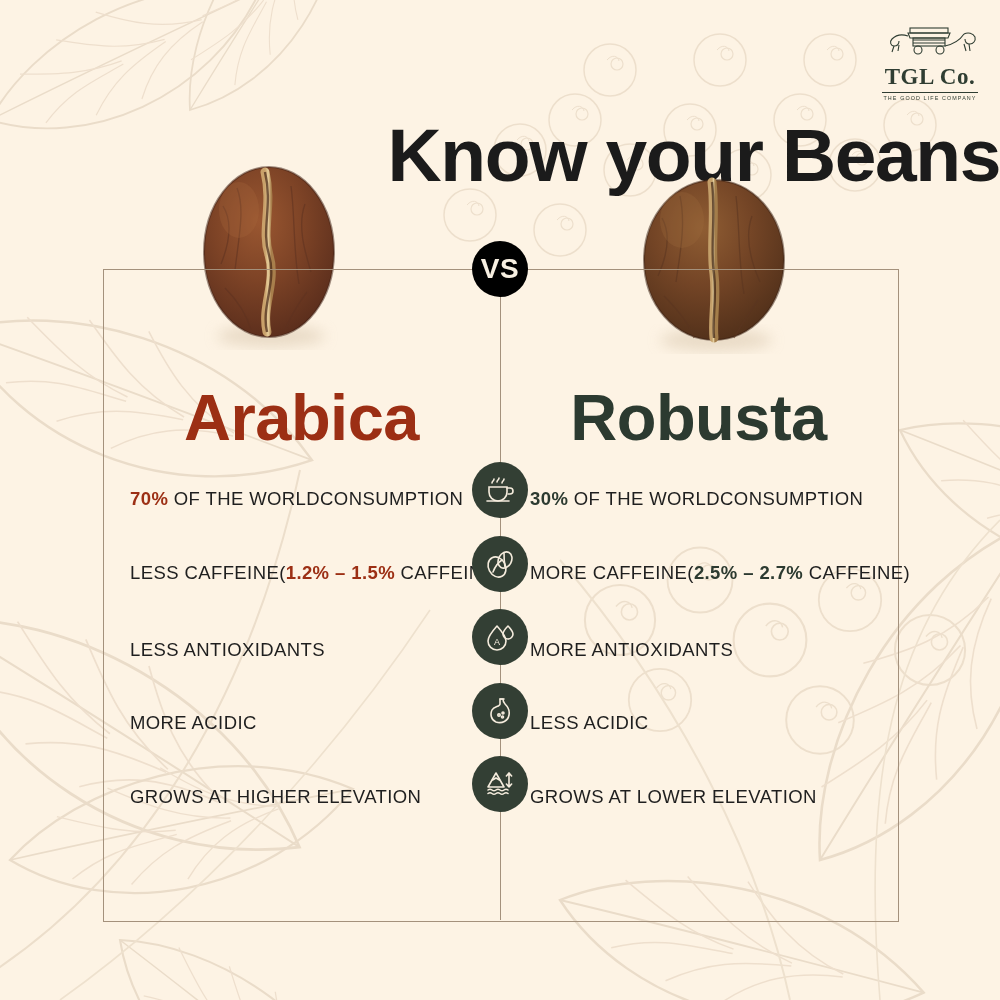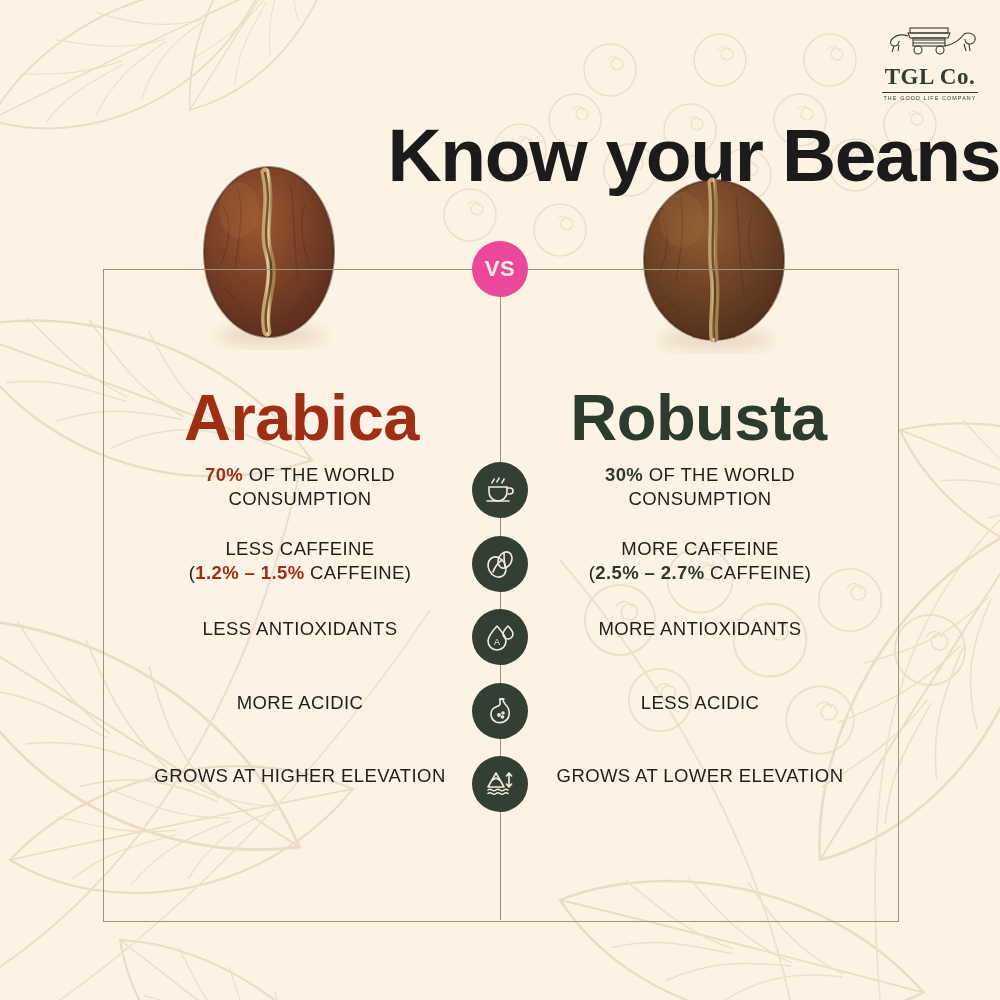--- a/index.html
+++ b/index.html
@@ -34,35 +34,35 @@
 
   
   .bean{position:absolute;}
   .bean svg{display:block;}
   .bean-arabica{left:195px;top:160px;}
   .bean-robusta{left:636px;top:174px;}
 
   
   .vs-badge{
     position:absolute;left:472px;top:241px;width:56px;height:56px;border-radius:50%;
-    background:#ec4899;color:#f7efe1;display:flex;align-items:center;justify-content:center;
-    font-size:22px;font-weight:700;letter-spacing:.5px;
+    background:#000000;color:#f7efe1;display:flex;align-items:center;justify-content:center;
+    font-size:28px;font-weight:700;letter-spacing:.5px;
   }
 
   
   .bean-name{position:absolute;font-size:65px;font-weight:700;letter-spacing:-.5px;line-height:1;text-align:center;}
   .name-arabica{left:103px;width:397px;top:385px;color:#9c2f14;}
   .name-robusta{left:500px;width:397px;top:385px;color:#2c3a30;}
 
   
   .rows{position:absolute;left:103px;top:462px;width:794px;}
   .row{position:relative;height:73.5px;}
   .cell{
     position:absolute;top:0;height:73.5px;width:340px;
-    display:flex;flex-direction:column;justify-content:flex-start;
+    display:flex;flex-direction:row;justify-content:flex-start;
     align-items:center;text-align:center;
     font-size:18.5px;letter-spacing:.4px;line-height:1.3;color:#1f1f1f;
     padding-top:8px;box-sizing:border-box;
   }
   .cell .ln{display:block;white-space:nowrap;}
   .cell-left{left:27px;}
   .cell-right{left:427px;}
   .hl-red{color:#9c2f14;font-weight:700;}
   .hl-green{color:#2c3a30;font-weight:700;}
 

